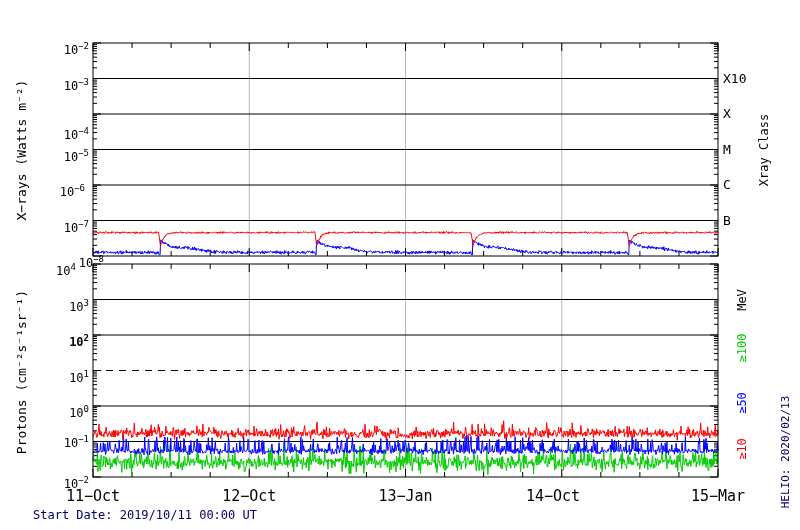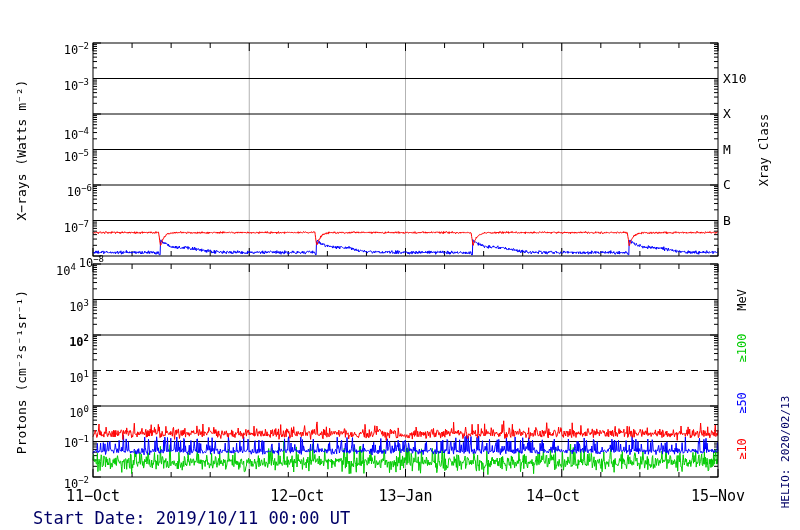--- a/index.html
+++ b/index.html
@@ -7,21 +7,21 @@
   .page{position:relative;width:800px;height:530px;font-family:"DejaVu Sans Mono",monospace;color:#000;}
   .abs{position:absolute;}
   .title{left:99px;top:7px;font-size:14px;white-space:pre;letter-spacing:.3px;}
   .rot{white-space:nowrap;transform:translate(-50%,-50%) rotate(-90deg);}
   .axis-title{font-size:13px;}
   .ylab{font-size:12px;width:46px;text-align:right;line-height:22px;}
   .ylab sup{font-size:9px;}
   .xlab{font-size:15px;transform:translateX(-50%);white-space:nowrap;}
   .clab{font-size:13px;}
   .mevlab{font-size:12px;}
-  .note{font-size:17px;color:#000066;}
+  .note{font-size:12px;color:#000066;}
   svg{position:absolute;left:0;top:0;}
 </style>
 </head>
 <body>
 
 <div class="page">
 
 
   <svg id="plot" width="800" height="530">
       <g>
@@ -351,35 +351,35 @@
   <div class="abs rot mevlab" style="left:742px;top:449px;color:#ff0000;">≥10</div>
 
   <div class="abs rot note" style="left:785px;top:452px;font-size:11px;">HELIO: 2020/02/13</div>
   <div class="abs note" style="left:33px;top:508px;">Start Date: 2019/10/11 00:00 UT</div>
 
   <div id="gen-labels">
       <div class="abs ylab" style="left:43px;top:35px;">10<sup>−2</sup></div>
       <div class="abs ylab" style="left:43px;top:70.5px;">10<sup>−3</sup></div>
       <div class="abs ylab" style="left:43px;top:120px;">10<sup>−4</sup></div>
       <div class="abs ylab" style="left:43px;top:141.5px;">10<sup>−5</sup></div>
-      <div class="abs ylab" style="left:46px;top:177px;">10<sup>−6</sup></div>
+      <div class="abs ylab" style="left:39px;top:177px;">10<sup>−6</sup></div>
       <div class="abs ylab" style="left:43px;top:212.5px;">10<sup>−7</sup></div>
       <div class="abs ylab" style="left:58px;top:248px;">10<sup>−8</sup></div>
       <div class="abs clab" style="left:723px;top:70.5px;">X10</div>
       <div class="abs clab" style="left:723px;top:106px;">X</div>
       <div class="abs clab" style="left:723px;top:141.5px;">M</div>
       <div class="abs clab" style="left:723px;top:177px;">C</div>
       <div class="abs clab" style="left:723px;top:212.5px;">B</div>
       <div class="abs ylab" style="left:43px;top:256px;text-align:center;">10<sup>4</sup></div>
       <div class="abs ylab" style="left:43px;top:291.5px;">10<sup>3</sup></div>
       <div class="abs ylab" style="left:43px;top:327px;font-weight:bold;">10<sup>2</sup></div>
       <div class="abs ylab" style="left:43px;top:362.5px;">10<sup>1</sup></div>
       <div class="abs ylab" style="left:43px;top:398px;">10<sup>0</sup></div>
       <div class="abs ylab" style="left:43px;top:428px;">10<sup>−1</sup></div>
       <div class="abs ylab" style="left:43px;top:469px;">10<sup>−2</sup></div>
       <div class="abs xlab" style="left:93px;top:487px;">11−Oct</div>
-      <div class="abs xlab" style="left:249.25px;top:487px;margin-left:48px;">12−Oct</div>
+      <div class="abs xlab" style="left:249.25px;top:487px;">12−Oct</div>
       <div class="abs xlab" style="left:405.5px;top:487px;">13−Jan</div>
       <div class="abs xlab" style="left:553px;top:487px;">14−Oct</div>
-      <div class="abs xlab" style="left:718px;top:487px;">15−Nov</div>
+      <div class="abs xlab" style="left:718px;top:487px;">15−Mar</div>
     </div>
 
 </div>
 
 </body></html>

